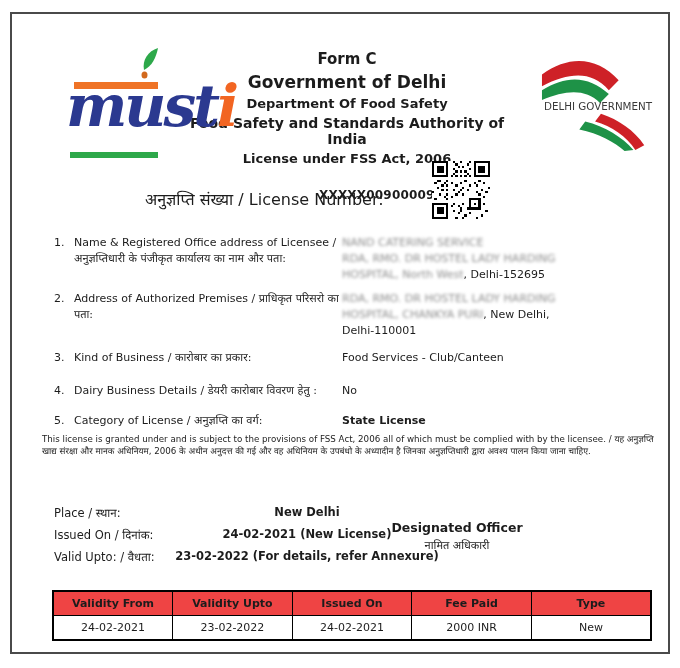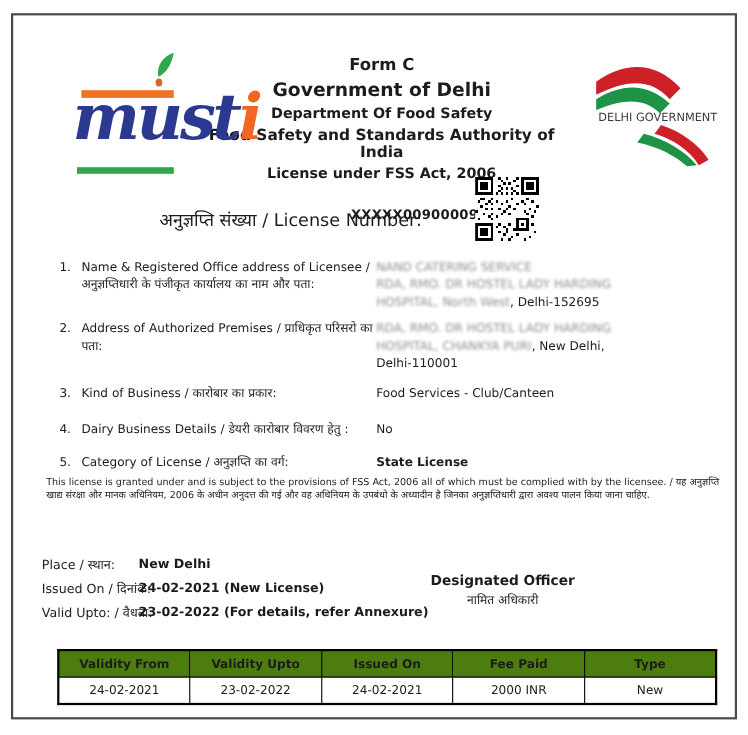--- a/index.html
+++ b/index.html
@@ -43,34 +43,34 @@
   .item-3 { left:42px; top:336px; }
   .item-4 { left:42px; top:369px; }
   .item-5 { left:42px; top:399px; }
   .redact { color:#8f8f8f; filter:blur(1.6px); }
   .bold { font-weight:bold; }
 
   
   .legal { position:absolute; left:30px; top:419px; width:620px; font-size:8.7px; line-height:1.4; color:#222; }
 
   
-  .issue-row { position:absolute; left:26px; font-size:11.5px; }
+  .issue-row { position:absolute; left:42px; font-size:11.5px;text-align:center; }
   .issue-row .v { position:absolute; left:88px; top:0; width:330px;font-weight:bold; }
   .ir-1 { top:491px; }
   .ir-2 { top:513px; }
   .ir-3 { top:535px; }
 
   .officer { position:absolute; left:355px; top:506px; width:180px; text-align:center; }
   .officer .t { font-size:12.5px; font-weight:bold; }
   .officer .s { font-size:11px; margin-top:2px; }
 
   
   .vtable { position:absolute; left:40px; top:576px; width:600px; border-collapse:collapse; font-size:11px; border:2px solid #000; }
   .vtable th, .vtable td { border:1.5px solid #000; text-align:center; padding:5px 2px; width:20%; }
-  .vtable th { background:#4d7c0f; font-weight:bold; }
+  .vtable th { background:#ef4444; font-weight:bold; }
 </style>
 </head>
 <body>
 
 <div class="page">
   <div class="frame">
 
     <div class="fssai-logo">
       <div class="fssai-bar-top"></div>
       <div class="fssai-bar-bottom"></div>

